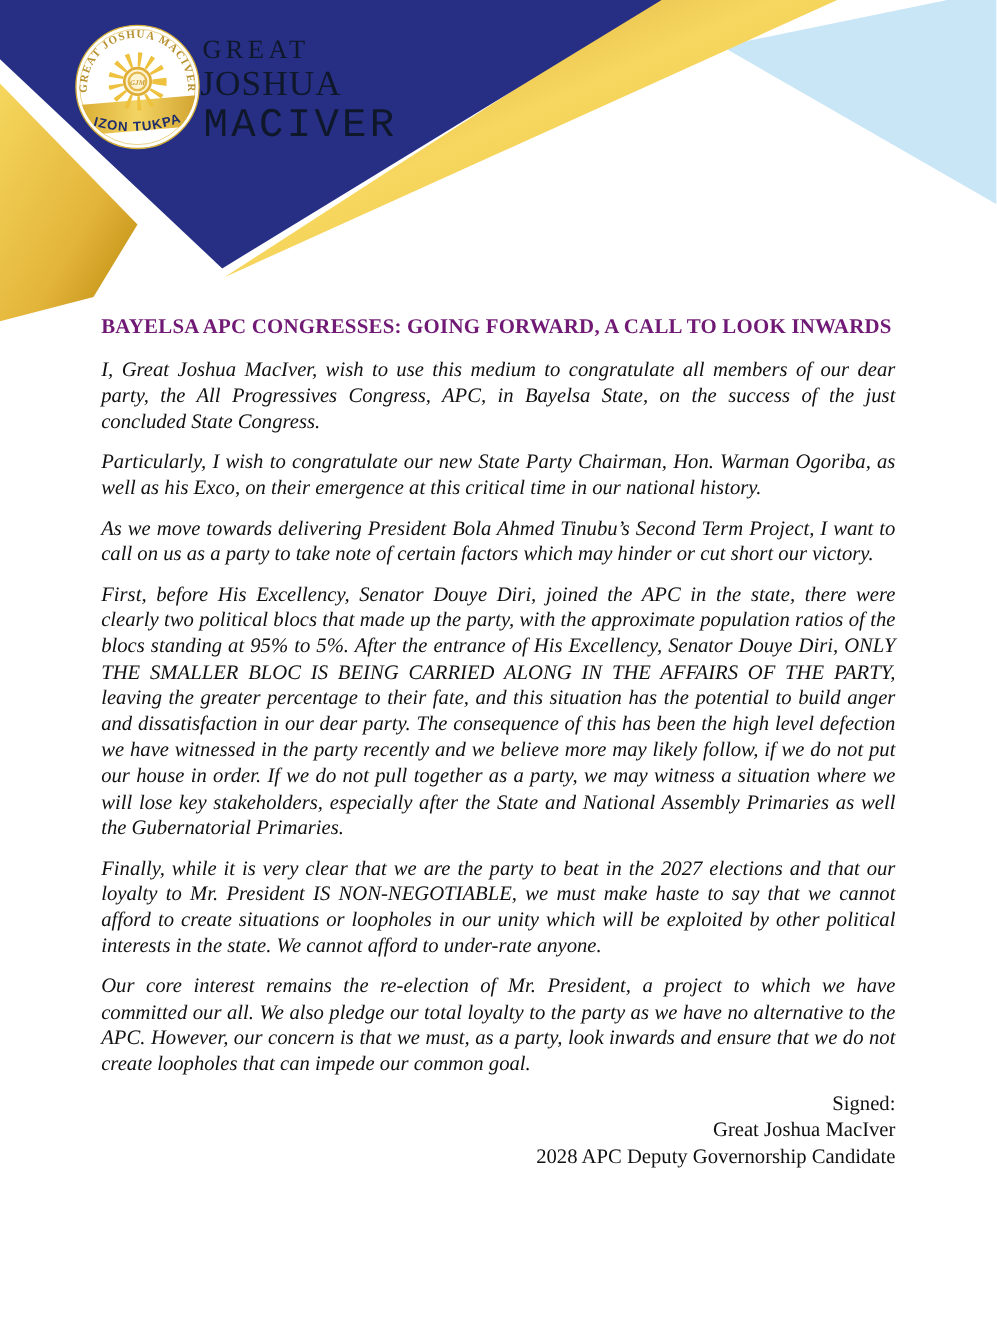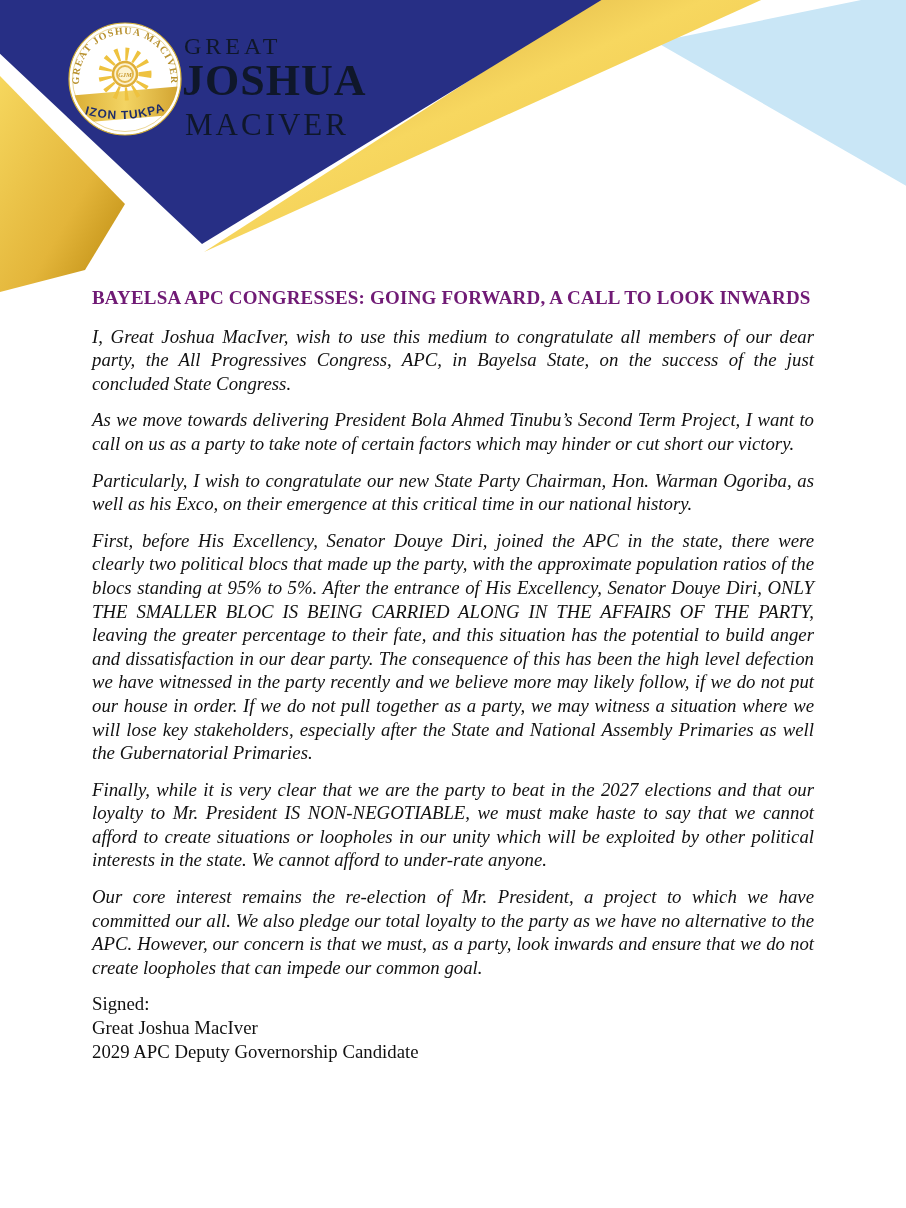--- a/index.html
+++ b/index.html
@@ -3,32 +3,32 @@
 <meta charset="utf-8">
 <style>
   html,body{margin:0;padding:0;background:#ffffff;}
   .page{
     position:relative;width:906px;height:1208px;background:#ffffff;
     font-family:"Liberation Serif", serif;overflow:hidden;
   }
   .header-art{position:absolute;top:0;left:0;}
   .wordmark{position:absolute;left:182px;top:34px;color:#0f172a;line-height:1;}
   .wm-1{font-size:24px;letter-spacing:4px;margin:0 0 1px 2px;}
-  .wm-2{font-size:44px;letter-spacing:1px;margin:0;font-weight:bold;}
-  .wm-3{font-size:31px;letter-spacing:3px;margin:6px 0 0 3px;}
+  .wm-2{font-size:32px;letter-spacing:1px;margin:0;}
+  .wm-3{font-size:37px;letter-spacing:3px;margin:6px 0 0 3px;font-family:Liberation Mono, monospace;}
   .doc{
     position:absolute;left:92px;top:286px;width:722px;color:#111111;
     font-size:18.8px;line-height:23.6px;
   }
   .doc-title{
     font-weight:bold;font-size:19px;letter-spacing:0.2px;white-space:nowrap;
     margin:0 0 15px 0;color:#701a75;
   }
   .doc p.body-par{margin:0 0 13px 0;text-align:justify;font-style:italic;}
-  .sig{margin-top:3px;}
+  .sig{margin-top:3px;text-align:right;}
   .sig div{margin:0;}
 </style>
 </head>
 <body>
 
 <div class="page">
 
   <svg class="header-art" width="906" height="340" viewBox="0 0 906 340" aria-hidden="true">
     <defs>
       <linearGradient id="goldStripe" x1="0" y1="0" x2="1" y2="1">
@@ -87,25 +87,25 @@
   <div class="wordmark">
     <div class="wm-1">GREAT</div>
     <div class="wm-2">JOSHUA</div>
     <div class="wm-3">MACIVER</div>
   </div>
 
   <div class="doc">
     <h1 class="doc-title">BAYELSA APC CONGRESSES: GOING FORWARD, A CALL TO LOOK INWARDS</h1>
 
     <p class="body-par">I, Great Joshua MacIver, wish to use this medium to congratulate all members of our dear party, the All Progressives Congress, APC, in Bayelsa State, on the success of the just concluded State Congress.</p>
+    <p class="body-par">Particularly, I wish to congratulate our new State Party Chairman, Hon. Warman Ogoriba, as well as his Exco, on their emergence at this critical time in our national history.</p>
     <p class="body-par">As we move towards delivering President Bola Ahmed Tinubu’s Second Term Project, I want to call on us as a party to take note of certain factors which may hinder or cut short our victory.</p>
-    <p class="body-par">Particularly, I wish to congratulate our new State Party Chairman, Hon. Warman Ogoriba, as well as his Exco, on their emergence at this critical time in our national history.</p>
     <p class="body-par">First, before His Excellency, Senator Douye Diri, joined the APC in the state, there were clearly two political blocs that made up the party, with the approximate population ratios of the blocs standing at 95% to 5%. After the entrance of His Excellency, Senator Douye Diri, ONLY THE SMALLER BLOC IS BEING CARRIED ALONG IN THE AFFAIRS OF THE PARTY, leaving the greater percentage to their fate, and this situation has the potential to build anger and dissatisfaction in our dear party. The consequence of this has been the high level defection we have witnessed in the party recently and we believe more may likely follow, if we do not put our house in order. If we do not pull together as a party, we may witness a situation where we will lose key stakeholders, especially after the State and National Assembly Primaries as well the Gubernatorial Primaries.</p>
     <p class="body-par">Finally, while it is very clear that we are the party to beat in the 2027 elections and that our loyalty to Mr. President IS NON-NEGOTIABLE, we must make haste to say that we cannot afford to create situations or loopholes in our unity which will be exploited by other political interests in the state. We cannot afford to under-rate anyone.</p>
     <p class="body-par">Our core interest remains the re-election of Mr. President, a project to which we have committed our all. We also pledge our total loyalty to the party as we have no alternative to the APC. However, our concern is that we must, as a party, look inwards and ensure that we do not create loopholes that can impede our common goal.</p>
 
     <div class="sig">
       <div>Signed:</div>
       <div>Great Joshua MacIver</div>
-      <div>2029 APC Deputy Governorship Candidate</div>
+      <div>2028 APC Deputy Governorship Candidate</div>
     </div>
   </div>
 </div>
 
 </body></html>

